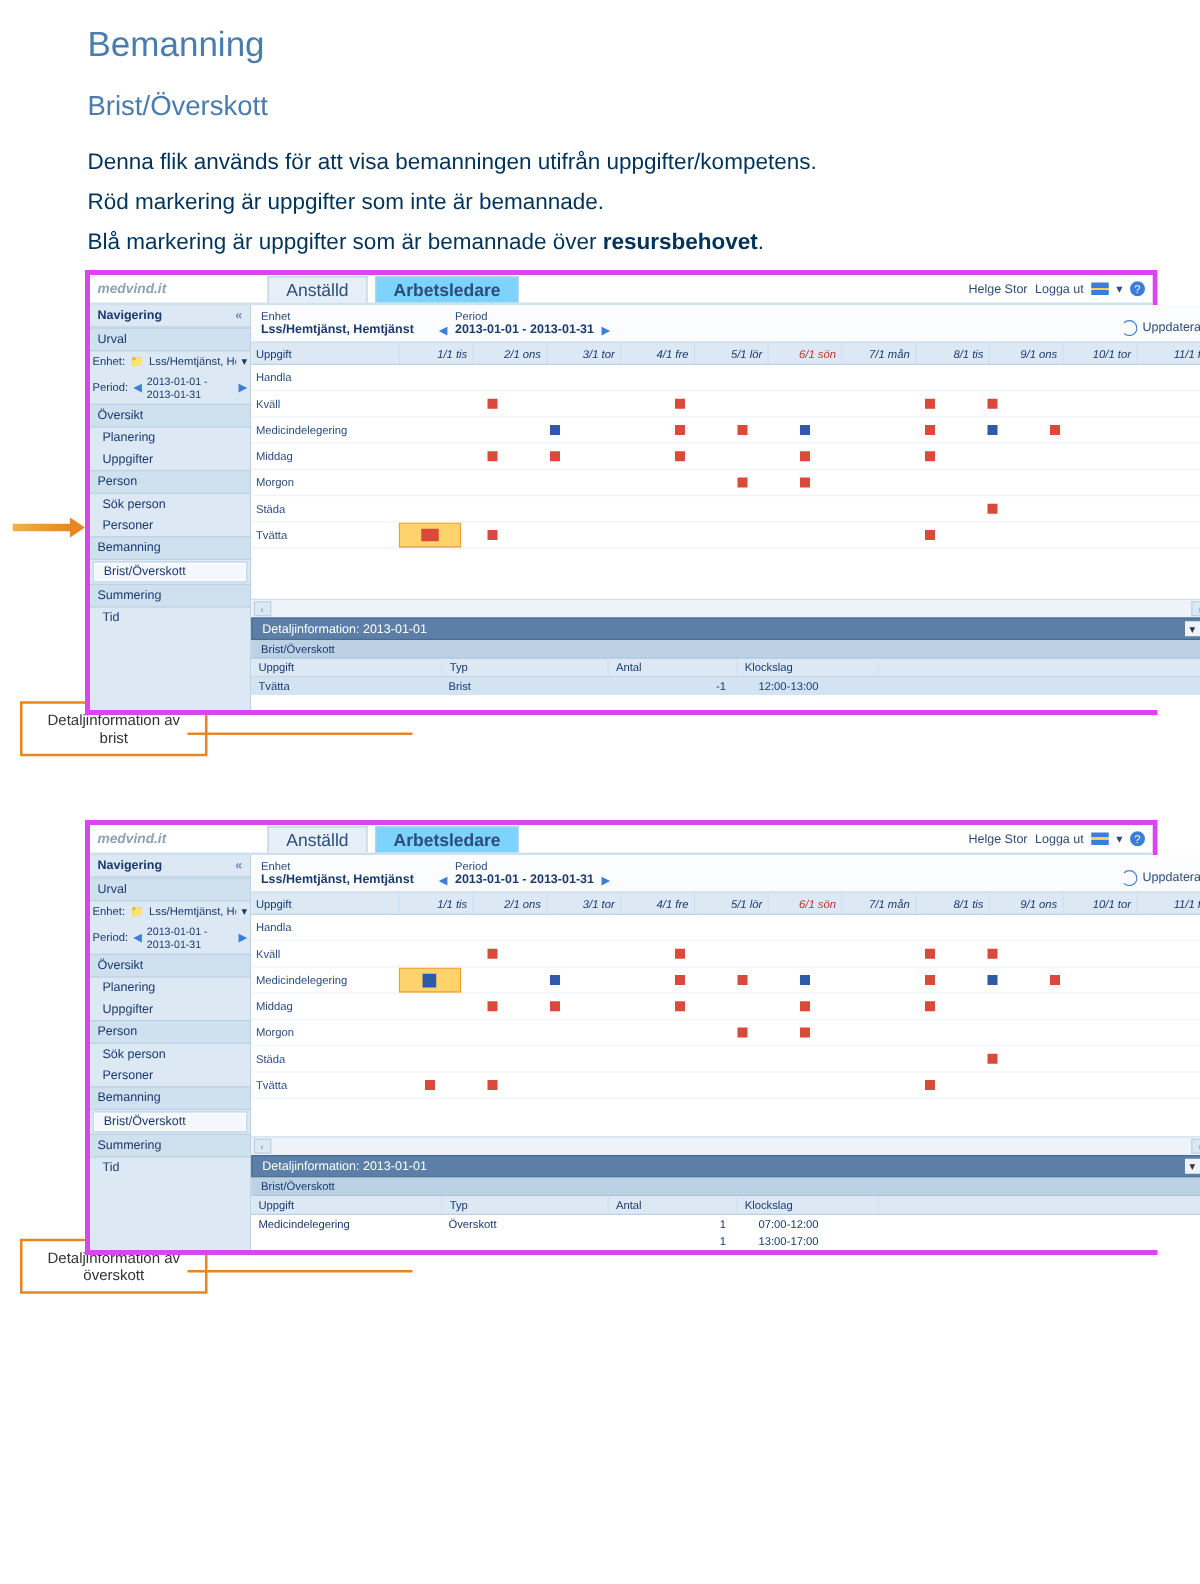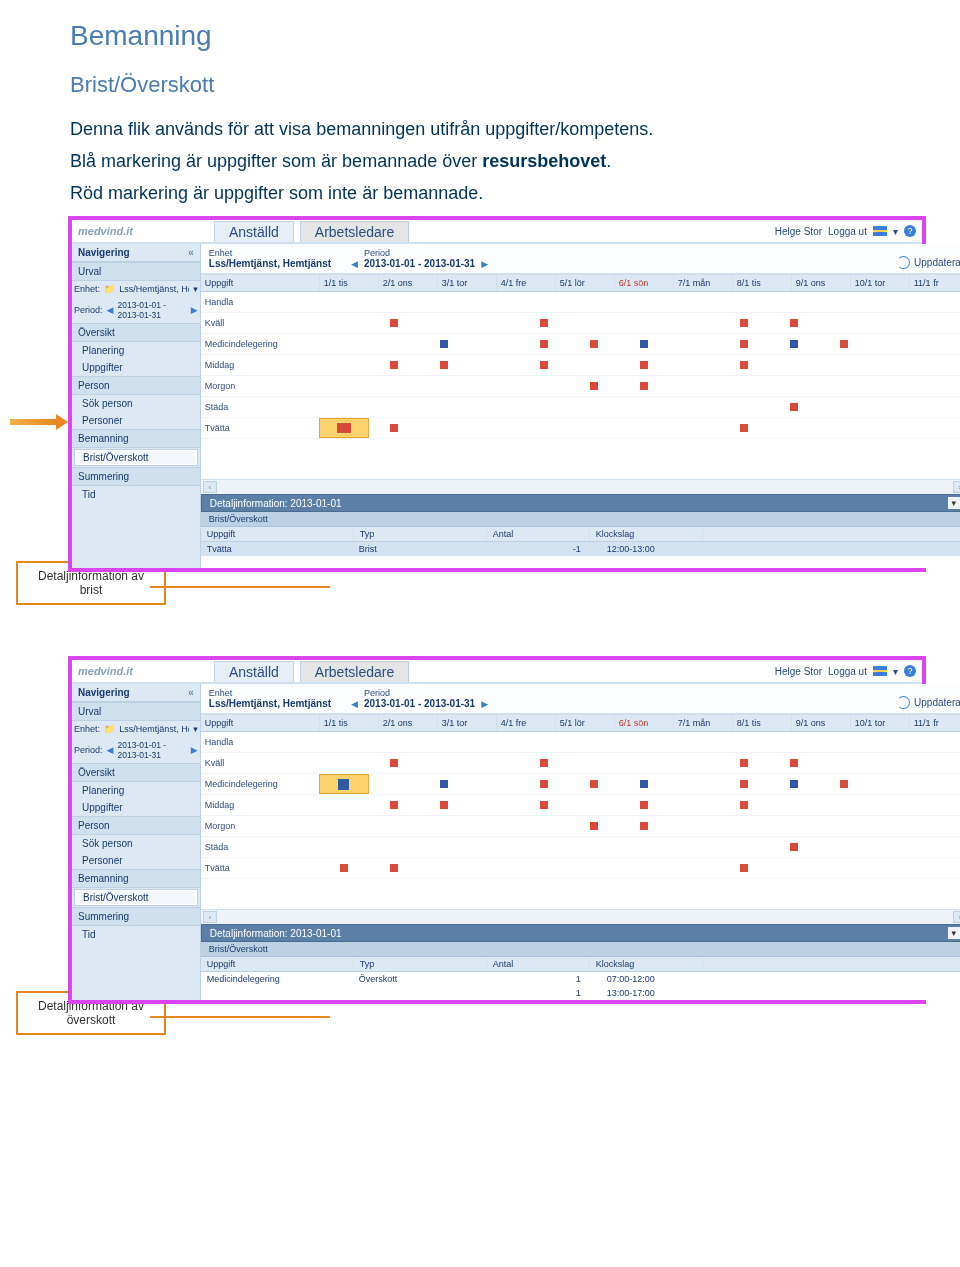--- a/index.html
+++ b/index.html
@@ -16,21 +16,21 @@
   .callout { position:absolute; border:2px solid #e8861f; background:#fff; padding:6px 8px; font-size:12px; color:#333; text-align:center; width:130px; }
   .callout .line { display:block; }
   .callout-1 { left:6px; top:345px; }
   .callout-2 { left:6px; top:335px; }
   .callout-connector { position:absolute; height:2px; background:#e8861f; }
 
   .shot { border:4px solid #d946ef; background:#eef3f9; width:850px; font-size:10px; color:#1a3a6e; position:relative; margin-left:58px; }
   .topbar { display:flex; align-items:center; background:#fff; height:22px; gap:6px; border-bottom:2px solid #cfe0ef; padding:0 6px;}
   .logo { color:#8ca3b5; font-style:italic; font-weight:bold; font-size:11px; width:130px;}
   .tab { background:#e6eef7; border:1px solid #bcd1e4; border-bottom:none; padding:2px 14px; font-size:14px; color:#2c4c7c;}
-  .tab.active { background:#e5e5e5; font-weight:normal; }
+  .tab.active { background:#7dd3fc; font-weight:bold; }
   .top-right { margin-left:auto; display:flex; gap:6px; align-items:center; color:#2c4c7c; font-size:10px;}
   .help-icon { width:12px; height:12px; border-radius:50%; background:#3b7dd8; color:#fff; display:flex; align-items:center; justify-content:center; font-size:9px;}
   .flag { width:14px; height:10px; background:linear-gradient(#3b7dd8 40%, #ffd24d 40% 60%, #3b7dd8 60%); }
 
   .body-row { display:flex; }
   .sidebar { width:138px; background:#dce8f4; border-right:1px solid #bcd1e4;}
   .sb-head { display:flex; justify-content:space-between; align-items:center; padding:3px 6px; border-bottom:1px solid #bcd1e4; color:#1a3a6e; font-weight:bold; }
   .collapse-icon { font-size:10px; color:#6a8bb5;}
   .sb-section { background:#cfe0ef; padding:3px 6px; border-top:1px solid #bcd1e4; border-bottom:1px solid #bcd1e4; color:#1a3a6e;}
   .sb-field { padding:3px 2px; font-size:9px; color:#1a3a6e; display:flex; gap:4px; align-items:center;}
@@ -42,21 +42,21 @@
   .main { flex:1; background:#fff; }
   .main-head { display:flex; align-items:flex-end; gap:20px; padding:4px 8px; border-bottom:2px solid #cfe0ef; background:#fbfcfe;}
   .mh-col .lbl { font-size:9px; color:#2c4c7c; }
   .mh-col .val { font-weight:bold; font-size:10px; color:#1a3a6e;}
   .uppd { margin-left:auto; display:flex; align-items:center; gap:4px; color:#2c4c7c;}
   .uppd-icon { width:11px; height:11px; border:1.5px solid #3b7dd8; border-left-color:transparent; border-radius:50%; position:relative;}
 
   .grid-head { display:flex; background:#dce8f4; border-bottom:1px solid #bcd1e4;}
   .gh-cell { padding:3px 4px; font-size:9px; color:#1a3a6e; border-right:1px solid #cfe0ef; }
   .col-task { width:110px; }
-  .col-day { width:50px; text-align:left; }
+  .col-day { width:50px; text-align:right;font-style:italic; }
   .col-day.blue { color:#1a3a6e; }
   .col-day.red { color:#c0392b; }
 
   .grid-row { display:flex; border-bottom:1px solid #eef3f9; height:20px; align-items:center;}
   .gr-task { width:110px; padding:0 4px; font-size:9px; color:#2c4c7c;}
   .gr-cell { width:50px; height:20px; display:flex; align-items:center; justify-content:center; position:relative;}
   .sq { width:8px; height:8px; }
   .sq.red { background:#d94a3a; }
   .sq.blue { background:#2e5aa8; }
   .sq.redbig { width:14px; height:10px; background:#d94a3a;}
@@ -77,24 +77,24 @@
   .det-row .dr { padding:0 6px; font-size:9px;}
   .det-row .dr.u{width:140px;} .det-row .dr.t{width:120px;} .det-row .dr.a{width:90px; text-align:right; padding-right:20px;} .det-row .dr.k{width:100px;}
 </style>
 </head>
 <body>
 
 <div class="page">
   <h1>Bemanning</h1>
   <h2>Brist/Överskott</h2>
   <div class="para">Denna flik används för att visa bemanningen utifrån uppgifter/kompetens.</div>
+  <div class="para">Röd markering är uppgifter som inte är bemannade.</div>
   <div class="para">
     <span>Blå markering är uppgifter som är bemannade över </span><span class="bold">resursbehovet</span><span>.</span>
   </div>
-  <div class="para">Röd markering är uppgifter som inte är bemannade.</div>
 
   <div class="shot-wrap" style="height:400px;">
     <div class="arrow-left">
       <svg width="58" height="16">
           <defs>
             <linearGradient id="g1" x1="0" x2="1">
               <stop offset="0" stop-color="#f2b14a"></stop>
               <stop offset="1" stop-color="#e8861f"></stop>
             </linearGradient>
           </defs>

